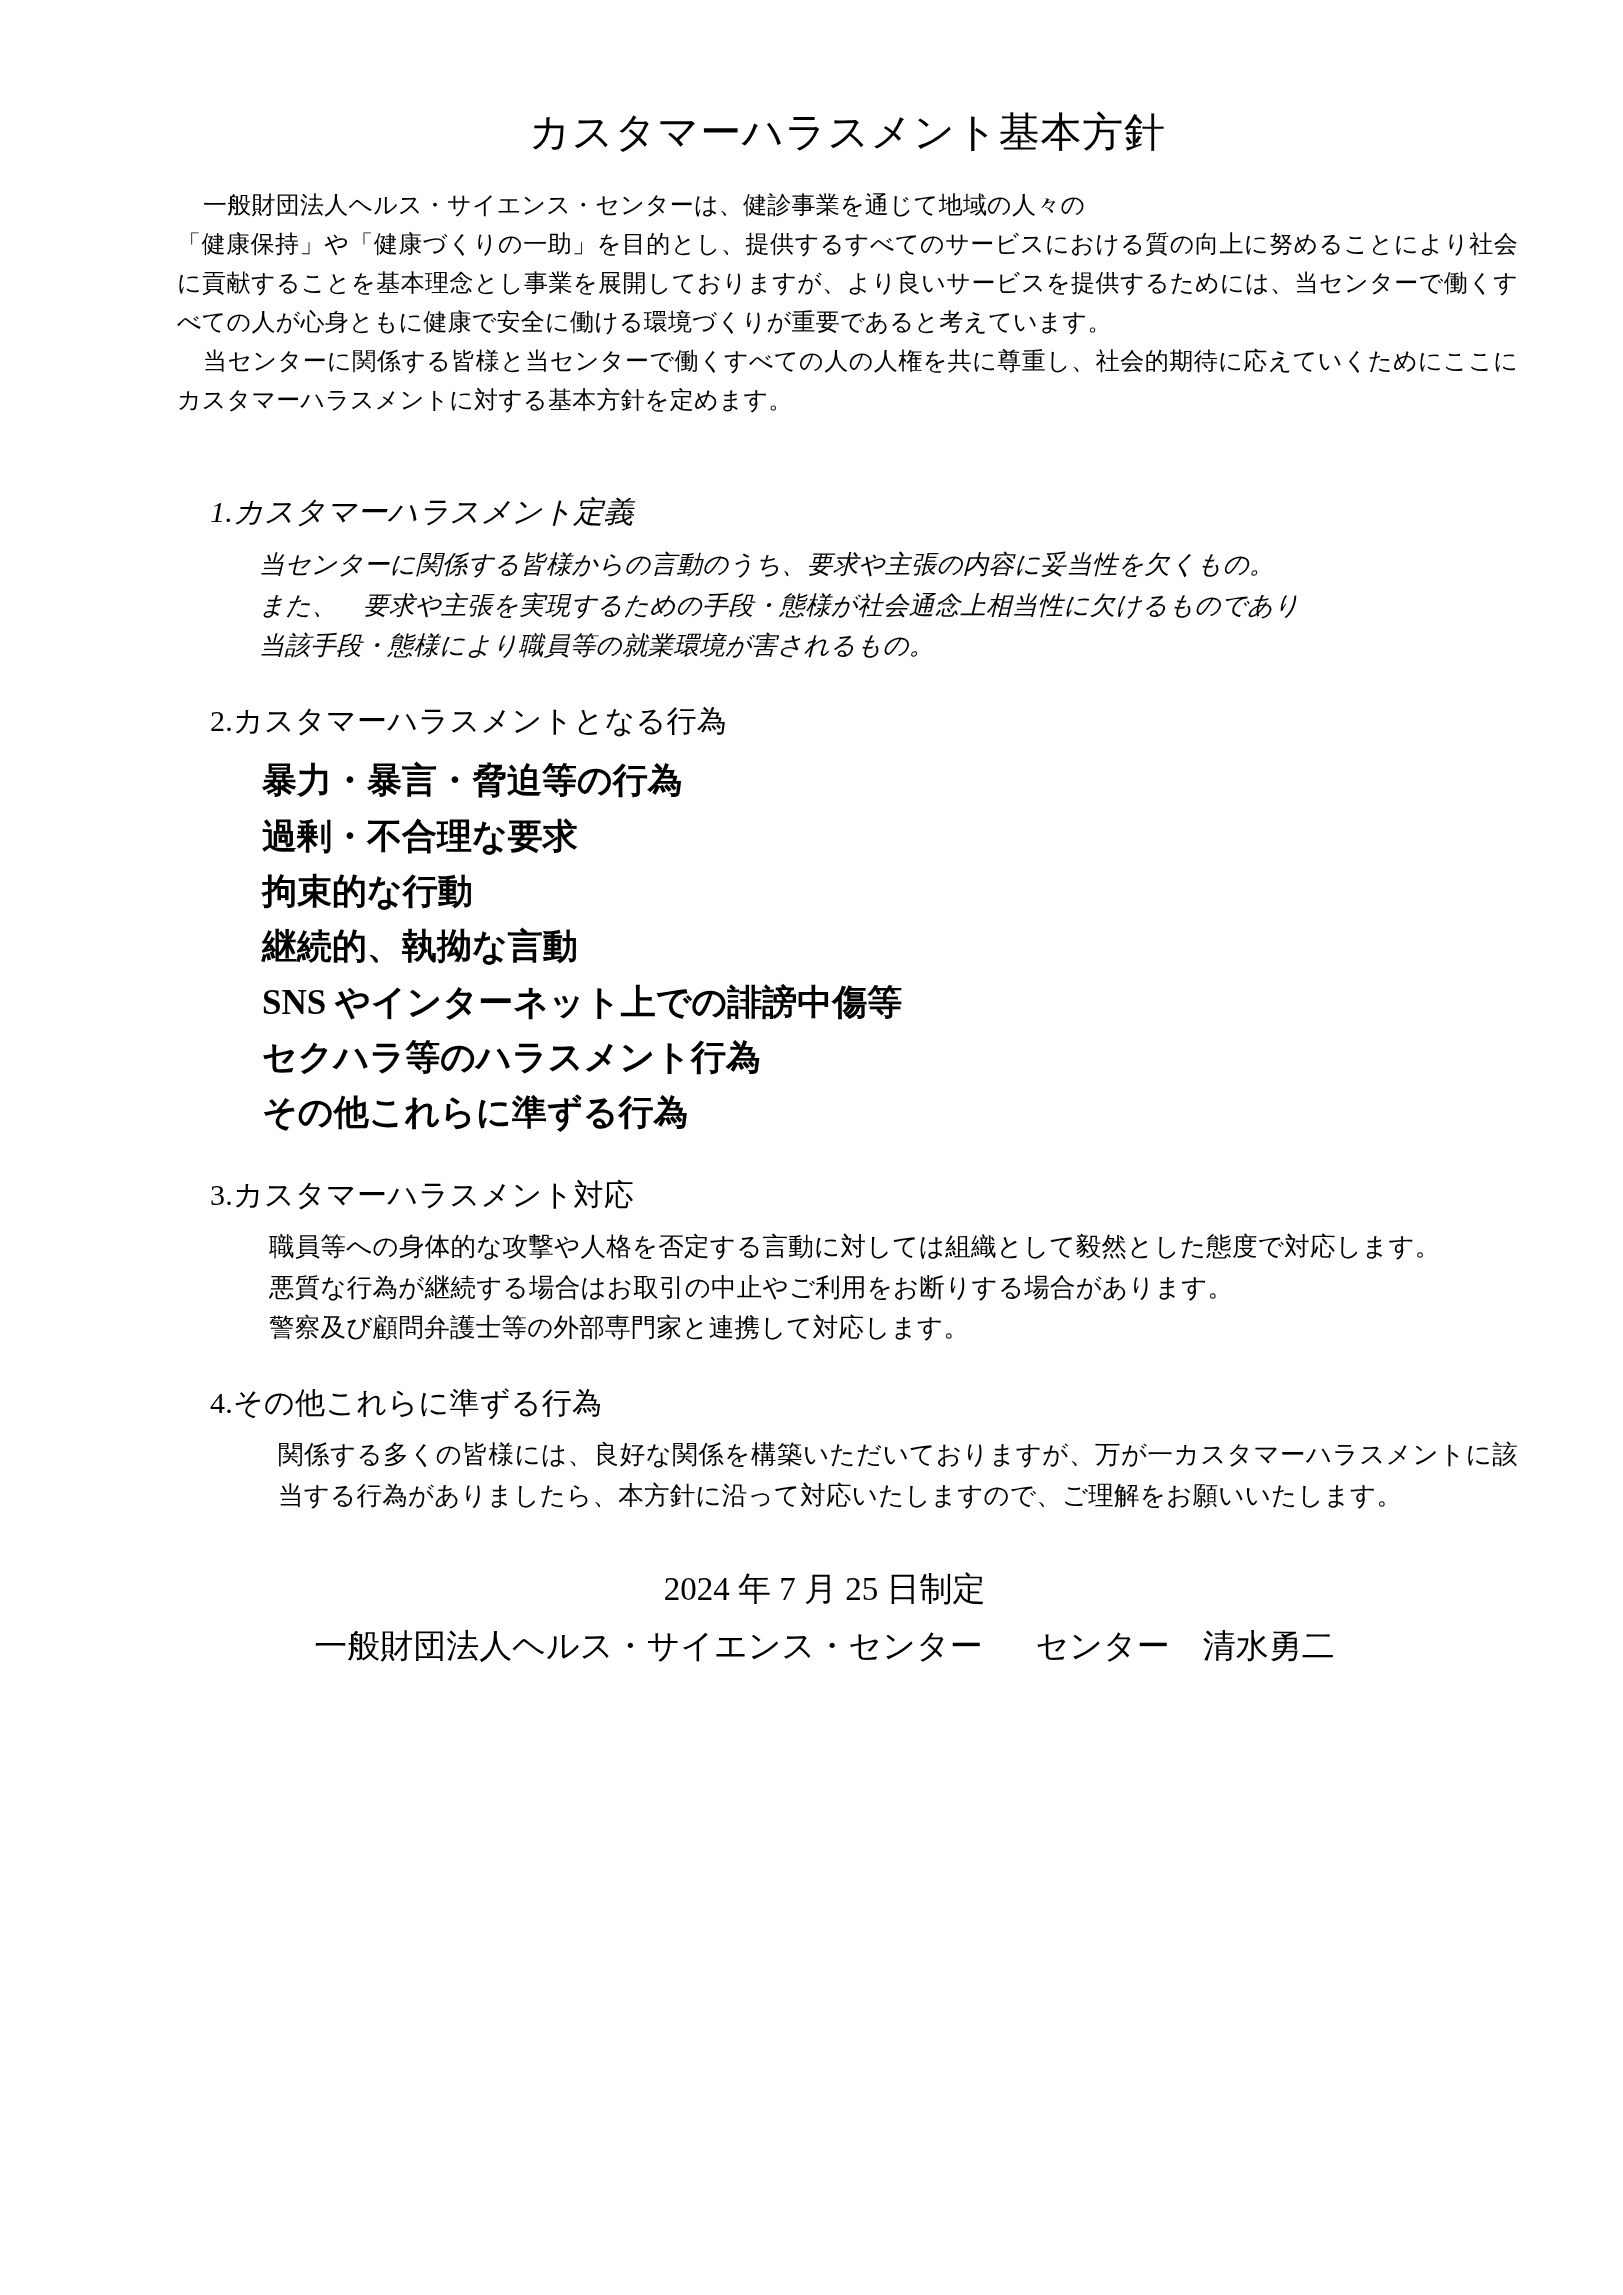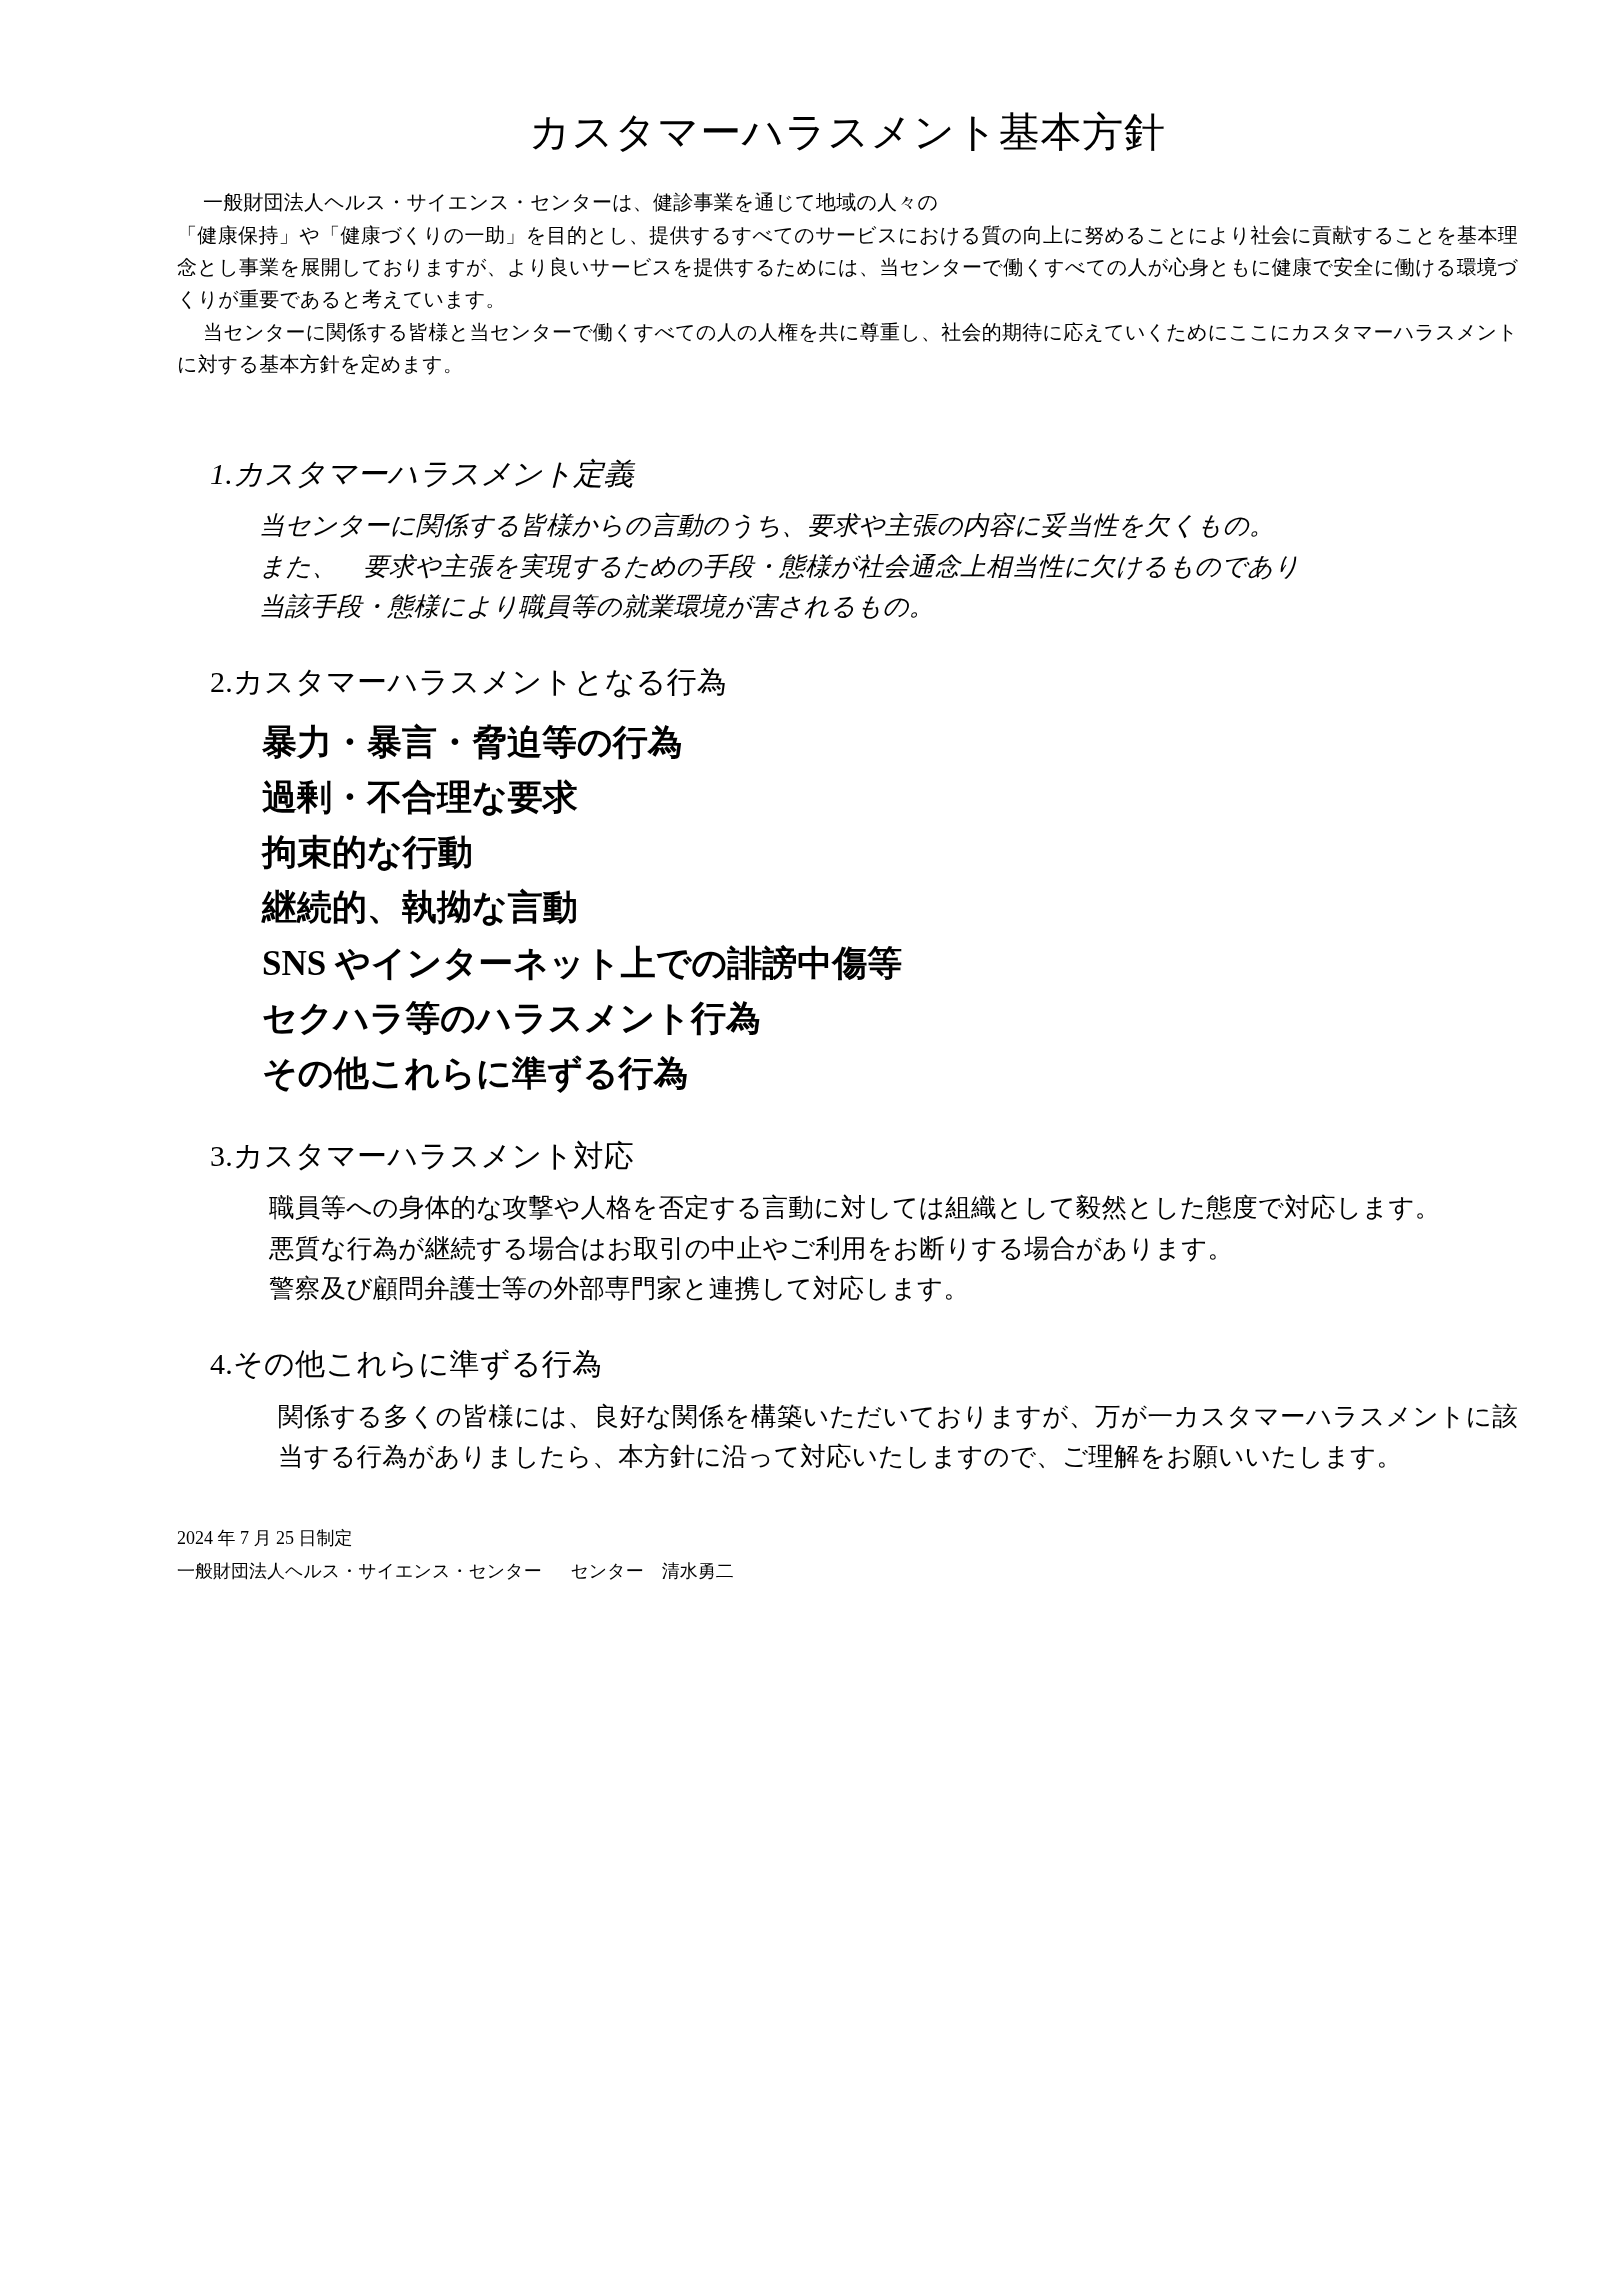--- a/index.html
+++ b/index.html
@@ -24,21 +24,21 @@
   }
   .doc-title {
     text-align: center;
     font-size: 41px;
     line-height: 1.2;
     letter-spacing: 0.02em;
     margin: 0 0 29px 0;
     font-weight: normal;
   }
   .intro {
-    font-size: 20px;
+    font-size: 24px;
     line-height: 1.62;
     letter-spacing: 0.01em;
     text-align: justify;
     text-justify: inter-ideograph;
   }
   .intro p {
     margin: 0;
   }
   .intro p + p {
     margin-top: 0px;
@@ -88,23 +88,23 @@
   }
   .sec1 { margin-top: 5.2px; font-style: italic; }
   .sec1-body { padding-left: 82px; }
   .sec2 { margin-top: 34px; }
   .sec3 { margin-top: 34px; }
   .sec3-body { padding-left: 92px; }
   .sec4 { margin-top: 34px; }
   .sec4-body { padding-left: 101px; }
   .signature {
     margin-top: 46px;
-    font-size: 18px;
+    font-size: 33px;
     line-height: 1.6;
-    text-align: left;
+    text-align: center;
     padding-right: 46px;
   }
   .signature .date {
     margin: 0 0 3.9px 0;
   }
   .signature .signer {
     margin: 0;
     padding-right: 0px;
   }
   .sp-wide { display: inline-block; width: 1.6em; }

